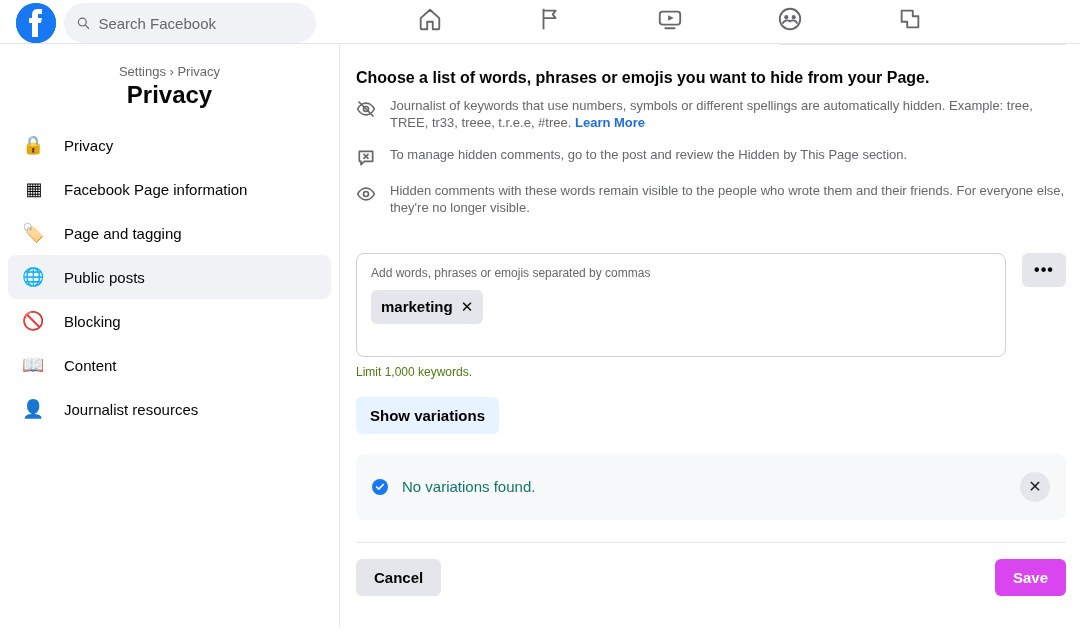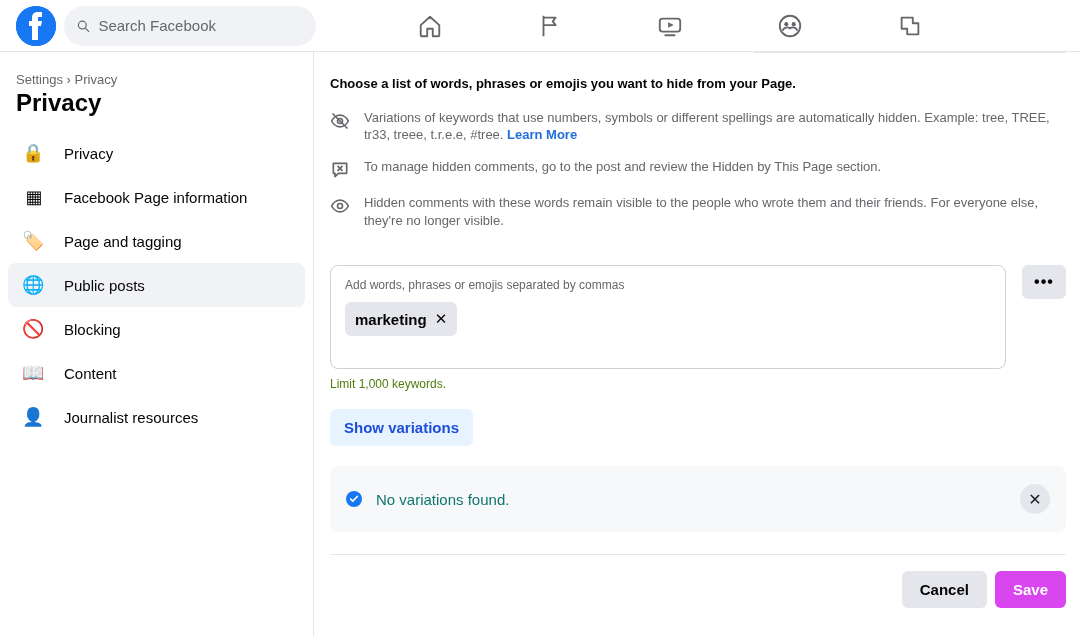--- a/index.html
+++ b/index.html
@@ -1,65 +1,65 @@
 <!DOCTYPE html>
 <html><head>
 <meta charset="utf-8">
 <style>
   * { box-sizing: border-box; margin: 0; padding: 0; }
   html, body { width: 1080px; height: 640px; font-family: Helvetica, Arial, sans-serif; color: #050505; background: #fff; overflow: hidden; }
   
-  .header { height: 52px; display: flex; align-items: center; padding: 0 16px; border-bottom: 1px solid #e4e6eb; }
+  .header { height: 44px; display: flex; align-items: flex-end; padding: 0 16px; border-bottom: 1px solid #e4e6eb; }
   .logo { width: 40px; height: 40px; border-radius: 50%; background: #1877f2; display:flex; align-items:center; justify-content:center; color:#fff; font-weight:800; font-size:26px; flex-shrink:0; }
   .logo svg { width: 40px; height:40px; }
   .search { margin-left:8px; width:252px; height:40px; background:#f0f2f5; border-radius:50px; display:flex; align-items:center; padding:0 12px; color:#65676b; }
   .search svg { width:16px; height:16px; color:#65676b; margin-right:8px; }
   .search input { border:none; background:transparent; outline:none; font-size:15px; color:#1c1e21; width:100%; }
   .search input::placeholder { color:#65676b; }
   .nav { flex:1; display:flex; justify-content:center; gap:8px; }
   .nav-item { width:112px; height:48px; display:flex; align-items:center; justify-content:center; border-radius:8px; color:#65676b; }
   .nav-item svg { width:26px; height:26px; }
   .header-right { width: 40px; }
   
   .layout { display:flex; height: calc(640px - 56px); }
-  .sidebar { width: 314px; border-right: 1px solid #e4e6eb; padding: 20px 8px; }
+  .sidebar { width: 340px; border-right: 1px solid #e4e6eb; padding: 20px 8px; text-align: center; }
   .crumbs { font-size:13px; color:#65676b; padding:0 8px; margin-bottom:2px; }
   .crumbs a { color:#65676b; text-decoration:none; }
   .page-title { font-size:24px; font-weight:700; padding:0 8px; margin-bottom:14px; }
   .side-list { list-style:none; }
   .side-item { display:flex; align-items:center; height:44px; padding:0 8px; border-radius:8px; font-size:15px; font-weight:500; cursor:pointer; }
   .side-item.active { background:#f0f2f5; }
   .side-icon { width:36px; height:36px; border-radius:50%; margin-right:12px; display:flex; align-items:center; justify-content:center; font-size:18px; }
   
   .main { flex:1; position:relative; overflow-y:auto; }
   .main-inner { padding: 24px 14px 20px 16px; }
   .section-row { display:flex; }
   .section-label { width:195px; flex-shrink:0; font-size:15px; font-weight:600; }
   .section-body { flex:1; }
-  .h-desc { font-size:13px; font-weight:600; line-height:1.3; margin-bottom:16px; }
+  .h-desc { font-size:16px; font-weight:600; line-height:1.3; margin-bottom:8px; }
   .info-row { display:flex; margin-bottom:14px; }
   .info-icon { width:34px; flex-shrink:0; color:#65676b; display:flex; justify-content:flex-start; padding-top:2px; }
   .info-icon svg { width:20px; height:20px; }
   .info-text { font-size:13px; color:#65676b; line-height:1.35; }
   .info-text a { color:#216fdb; font-weight:600; text-decoration:none; }
   .chip-area-row { display:flex; gap:16px; margin-top:36px; }
   .chip-box { flex:1; border:1px solid #ced0d4; border-radius:8px; padding:12px 14px; min-height:104px; }
   .chip-label { font-size:12px; color:#65676b; margin-bottom:10px; }
   .chip { display:inline-flex; align-items:center; background:#e4e6eb; border-radius:6px; padding:8px 10px; font-size:15px; font-weight:600; color:#050505; }
   .chip .x { margin-left:8px; font-weight:400; color:#050505; cursor:pointer; }
   .more-btn { width:44px; height:34px; border-radius:6px; background:#e4e6eb; display:flex; align-items:center; justify-content:center; font-weight:800; letter-spacing:1px; cursor:pointer; font-size:16px; }
   .limit { font-size:12px; color:#4d7c0f; margin-top:8px; }
-  .show-var { display:inline-block; margin-top:18px; background:#e7f3ff; color:#1d4ed8; font-weight:600; font-size:15px; padding:10px 14px; border-radius:6px; cursor:pointer; }
+  .show-var { display:inline-block; margin-top:18px; background:#e7f3ff; color:#000000; font-weight:600; font-size:15px; padding:10px 14px; border-radius:6px; cursor:pointer; }
   .notice { margin-top:20px; background:#f7f8fa; border-radius:8px; padding:18px 16px; display:flex; align-items:center; }
   .notice-check { width:16px; height:16px; border-radius:50%; background:#1877f2; display:flex; align-items:center; justify-content:center; margin-right:14px; flex-shrink:0; }
   .notice-check svg { width:10px; height:10px; color:#fff; }
   .notice-text { flex:1; font-size:15px; color:#0f766e; }
   .notice-close { width:30px; height:30px; border-radius:50%; background:#e4e6eb; display:flex; align-items:center; justify-content:center; cursor:pointer; font-size:16px; color:#1c1e21; }
   .divider { height:1px; background:#e4e6eb; margin:22px 0 16px; }
-  .footer-actions { display:flex; justify-content:flex-end; gap:8px; }
+  .footer-actions { display:flex; justify-content:space-between; gap:8px; }
   .btn { padding:10px 18px; border-radius:6px; font-size:15px; font-weight:600; cursor:pointer; border:none; }
   .btn-secondary { background:#e4e6eb; color:#050505; }
   .btn-primary { background:#d946ef; color:#fff; }
   .top-hair { position:absolute; top:0; left:440px; right:14px; height:1px; background:#e4e6eb; }
 </style>
 </head>
 <body>
 
 <div class="header">
   <div class="logo">
@@ -156,21 +156,21 @@
           <div class="h-desc">Choose a list of words, phrases or emojis you want to hide from your Page.</div>
 
           <div class="info-row">
             <div class="info-icon">
               <svg viewBox="0 0 24 24">
                   <path d="M2 12s3.5-7 10-7 10 7 10 7-3.5 7-10 7S2 12 2 12z" fill="none" stroke="currentColor" stroke-width="2"></path>
                   <circle cx="12" cy="12" r="3" fill="none" stroke="currentColor" stroke-width="2"></circle>
                   <line x1="3" y1="3" x2="21" y2="21" stroke="currentColor" stroke-width="2"></line>
                 </svg>
             </div>
-            <div class="info-text"><span>Variations of keywords that use numbers, symbols or different spellings are automatically hidden. Example: tree, TREE, tr33, treee, t.r.e.e, #tree. </span><a href="#">Learn More</a></div>
+            <div class="info-text"><span>Journalist of keywords that use numbers, symbols or different spellings are automatically hidden. Example: tree, TREE, tr33, treee, t.r.e.e, #tree. </span><a href="#">Learn More</a></div>
           </div>
 
           <div class="info-row">
             <div class="info-icon">
               <svg viewBox="0 0 24 24">
                   <path d="M4 4h16v12H10l-4 4v-4H4V4z" fill="none" stroke="currentColor" stroke-width="2" stroke-linejoin="round"></path>
                   <path d="M9 7l6 6M15 7l-6 6" stroke="currentColor" stroke-width="2"></path>
                 </svg>
             </div>
             <div class="info-text">To manage hidden comments, go to the post and review the Hidden by This Page section.</div>

